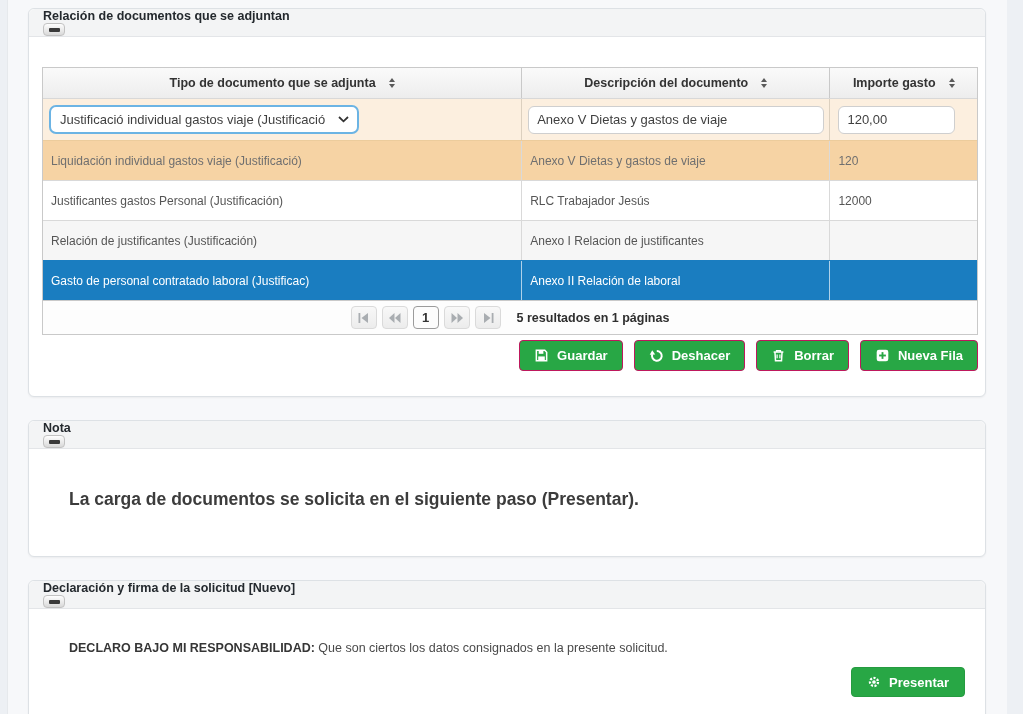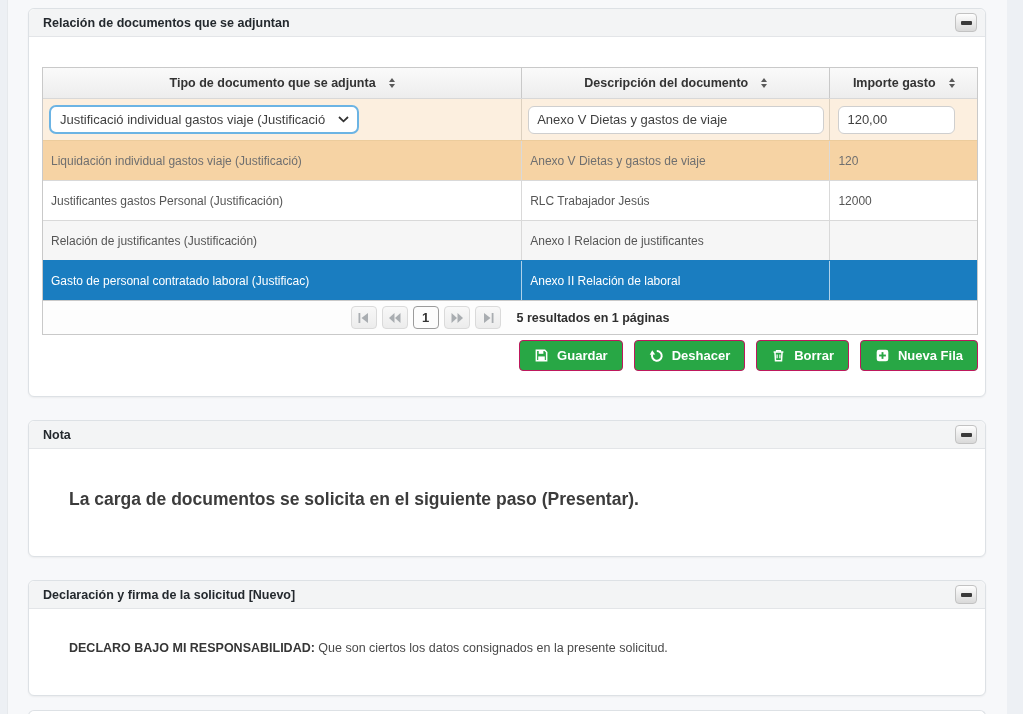--- a/index.html
+++ b/index.html
@@ -13,23 +13,23 @@
     background: #f7f8fa; border-left: 1px solid #e6e9ec;
     padding-top: 8px;
   }
   
   .panel {
     background: #fff; border: 1px solid #dde1e5; border-radius: 6px;
     margin: 0 21px 0 20px; box-shadow: 0 1px 2px rgba(0,0,0,.05);
   }
   .panel + .panel { margin-top: 23px; }
   .panel-header {
-    height: 28px; display: flex; align-items: center; justify-content: space-between;
+    height: 28px; display: flex; justify-content: space-between;
     background: #f3f4f5; border-bottom: 1px solid #e3e5e8;
-    border-radius: 6px 6px 0 0; padding: 0 8px 0 14px;
+    border-radius: 6px 6px 0 0; padding: 0 8px 0 14px; flex-direction: column;
   }
   .panel-title { font-weight: bold; font-size: 12.5px; color: #24292e; }
   .collapse-btn {
     width: 22px; height: 19px; border: 1px solid #c2c2c2; border-radius: 4px;
     background: linear-gradient(#fefefe, #d9d9d9);
     display: flex; align-items: center; justify-content: center; cursor: pointer;
   }
   .minus-bar { width: 11px; height: 4px; background: #3a3a3a; border-radius: 1px; }
 
   
@@ -288,17 +288,26 @@
       <span class="panel-title">Declaración y firma de la solicitud [Nuevo]</span>
       <div class="collapse-btn">
         <span class="minus-bar"></span>
       </div>
     </header>
     <div class="panel-body-3">
       <p class="statement">
         <strong>DECLARO BAJO MI RESPONSABILIDAD:</strong>
         <span>Que son ciertos los datos consignados en la presente solicitud.</span>
       </p>
+      <div class="presentar-row">
+        <button class="btn-presentar">
+          <svg width="14" height="14" viewBox="0 0 16 16">
+            <circle cx="8" cy="8" r="4.6" fill="none" stroke="#fff" stroke-width="2.6" stroke-dasharray="2.4 1.7"></circle>
+            <circle cx="8" cy="8" r="2.1" fill="#fff"></circle>
+          </svg>
+          <span>Presentar</span>
+        </button>
+      </div>
     </div>
   </section>
 
   <div class="next-panel-sliver"></div>
 </div>
 
 </body></html>

